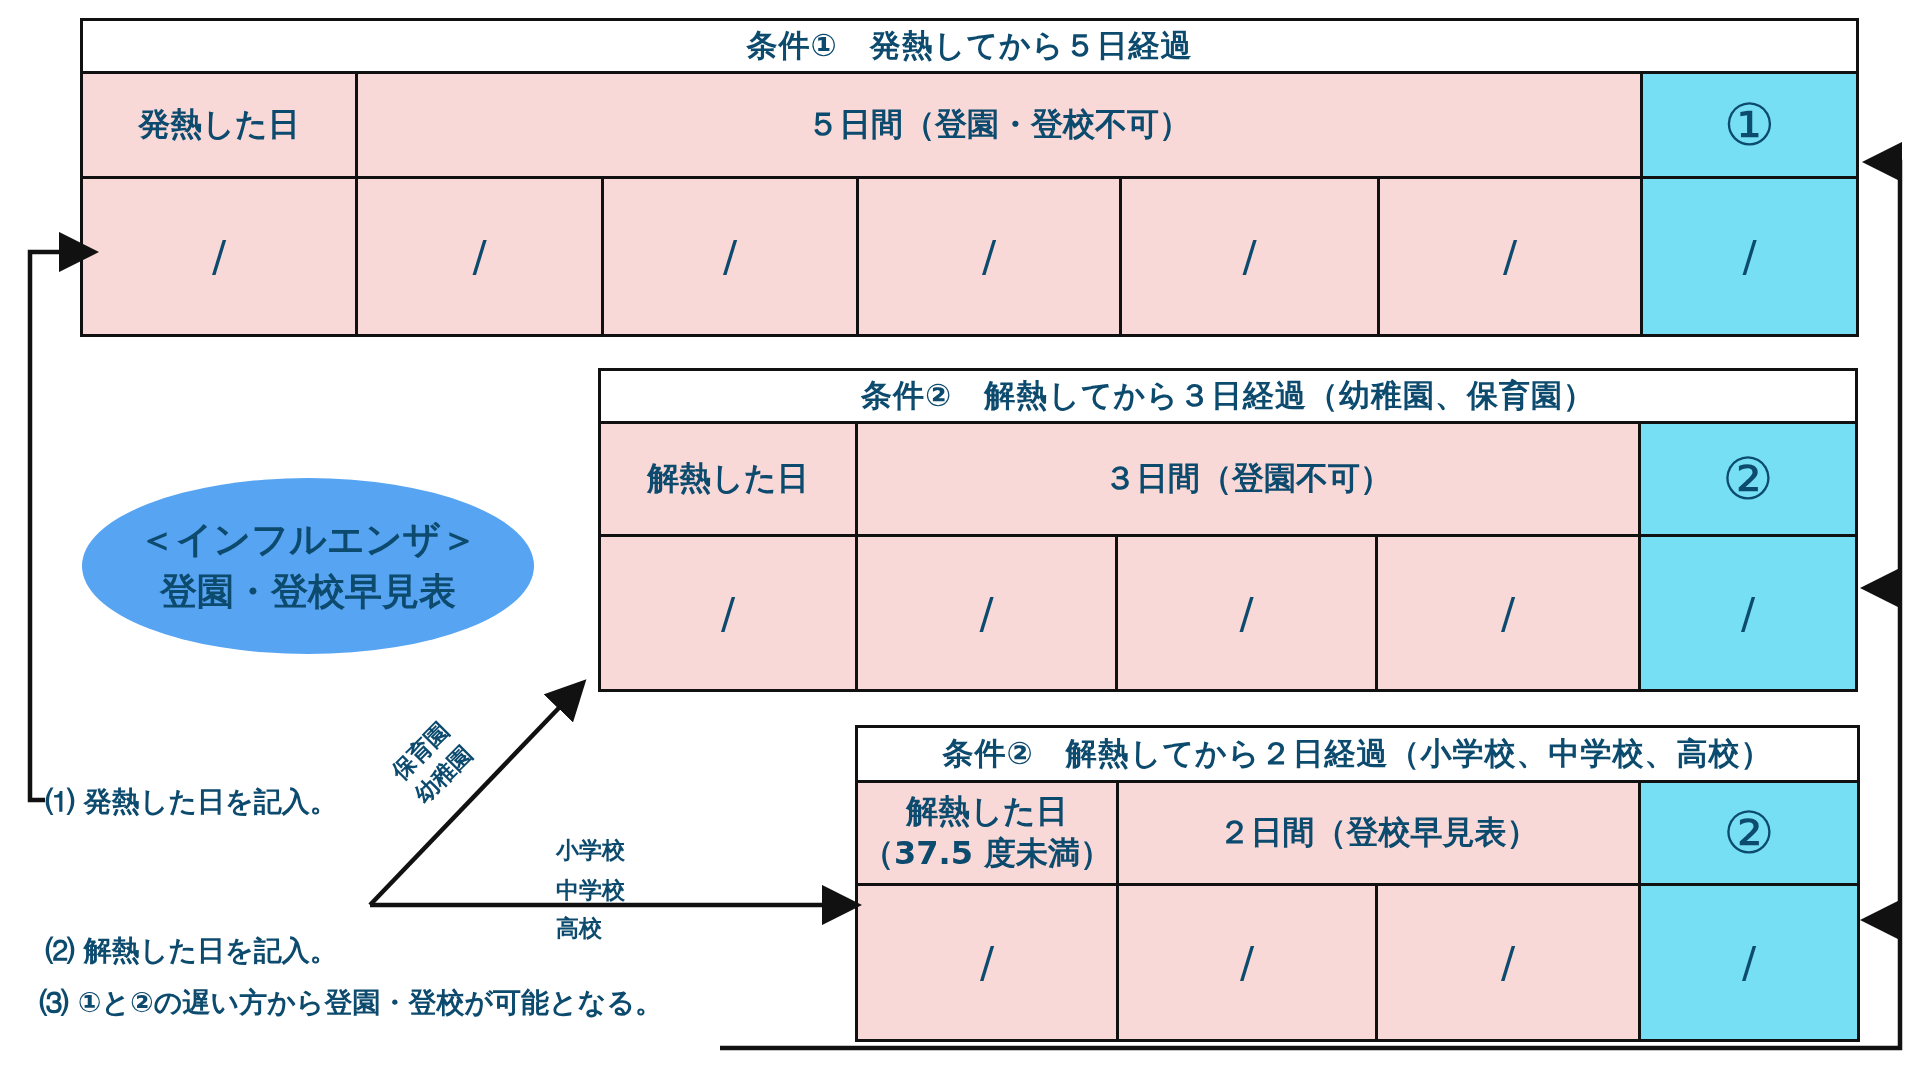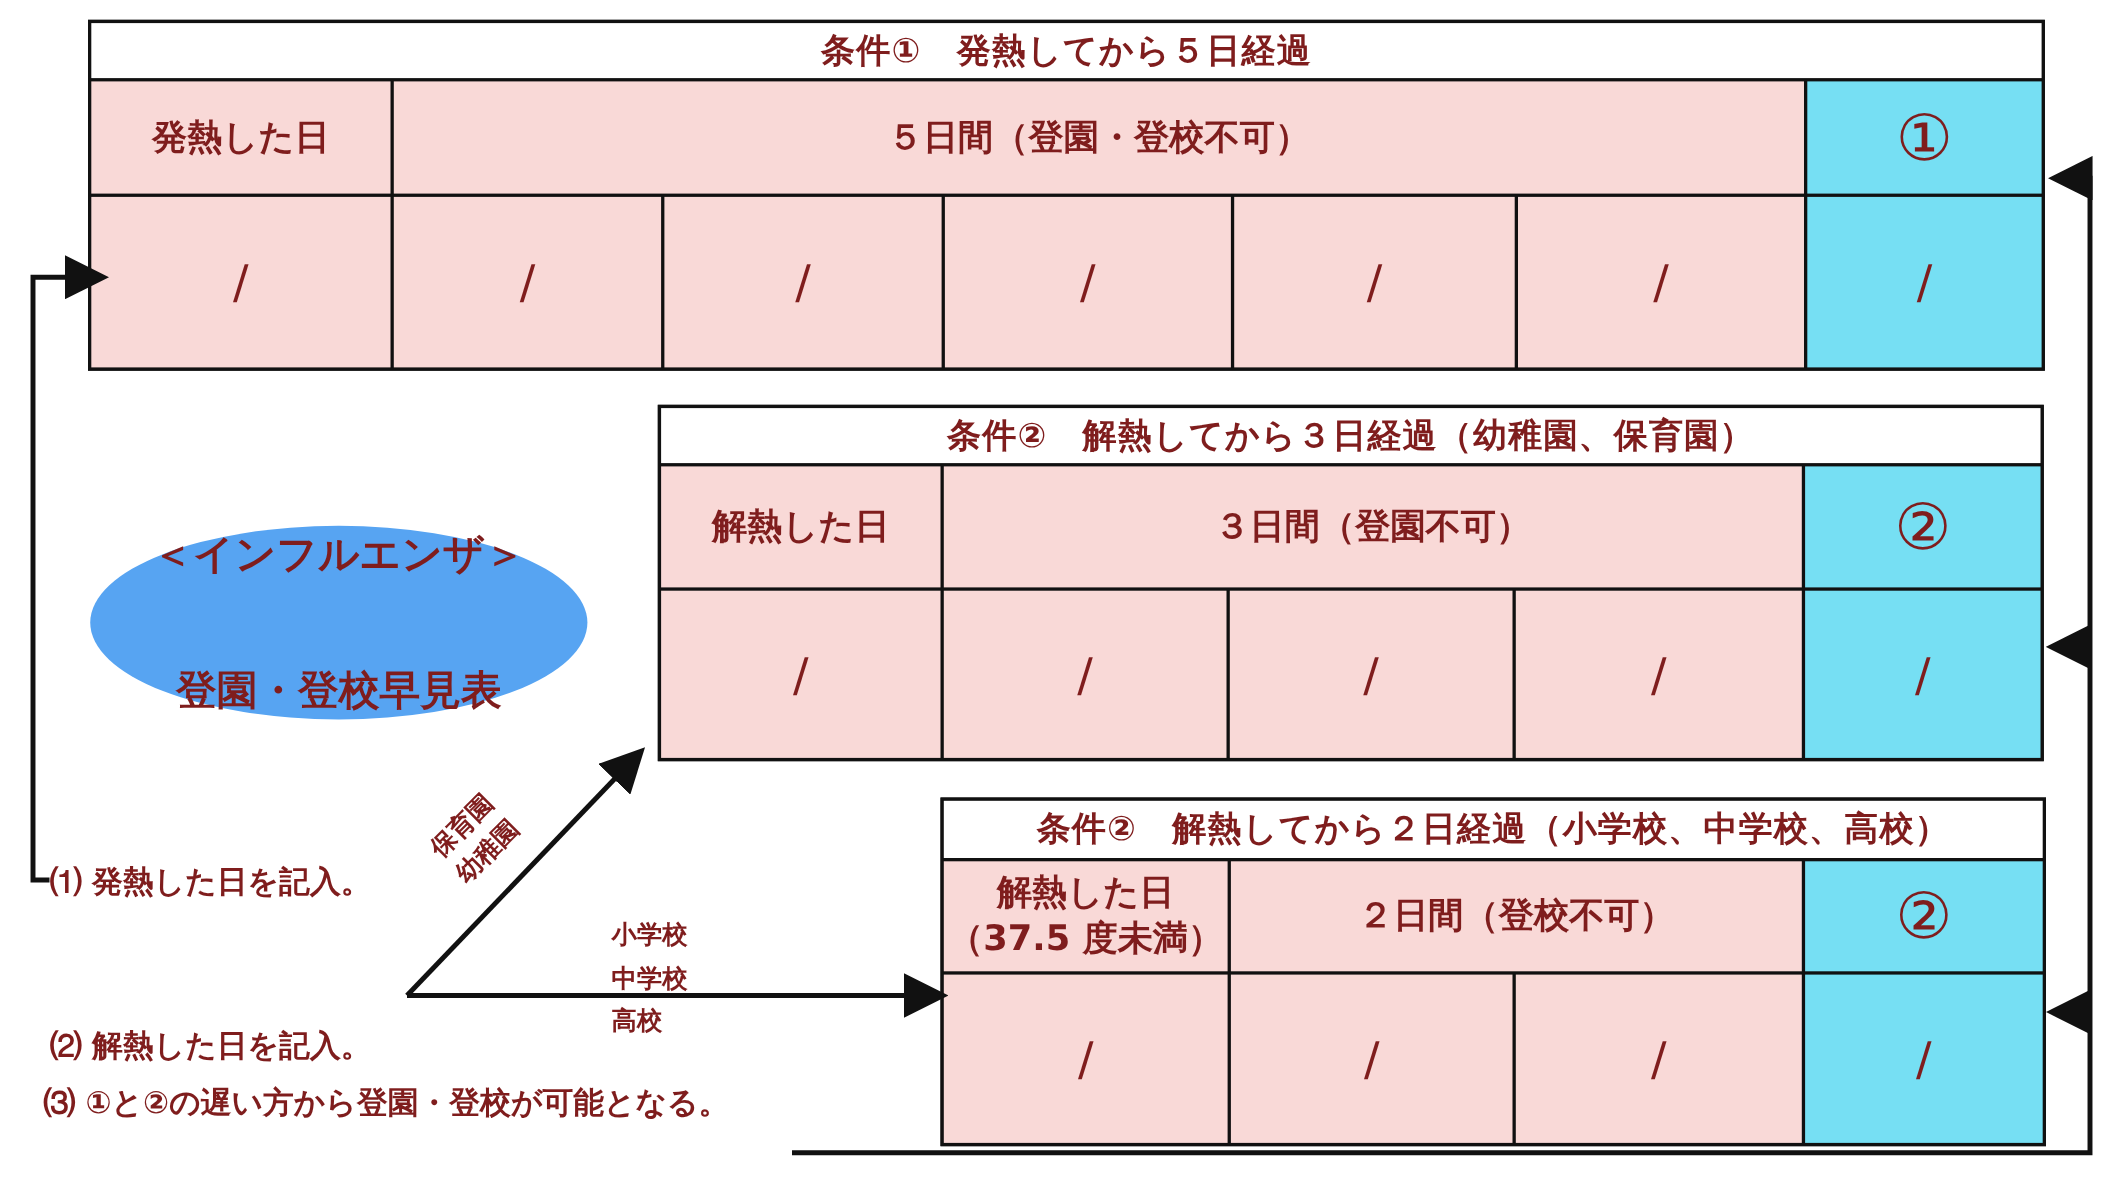--- a/index.html
+++ b/index.html
@@ -1,37 +1,37 @@
 <!DOCTYPE html>
 <html><head>
 <meta charset="utf-8">
 <style>
   *{box-sizing:border-box;margin:0;padding:0}
   html,body{background:#ffffff}
   .canvas{position:relative;width:1920px;height:1080px;background:#ffffff;
-          font-family:"DejaVu Sans","Liberation Sans",sans-serif;color:#7f1d1d;overflow:hidden}
+          font-family:"DejaVu Sans","Liberation Sans",sans-serif;color:#0c4a6e;overflow:hidden}
 
   .tbl{position:absolute;display:grid;gap:3px;background:#111;border:3px solid #111;z-index:1}
   .cell{background:#fff;display:flex;align-items:center;justify-content:center;text-align:center}
   .title{grid-column:1/-1;font-weight:700;font-size:31px;letter-spacing:1px;background:#fff}
   .pink{background:#f9d9d7}
   .cyan{background:#76dff3}
   .hdr{font-weight:700;font-size:32px;white-space:pre-line;line-height:1.3}
   .badge{font-size:58px;font-weight:400}
   .slash{font-size:42px;font-weight:400}
 
   .t1{left:80px;top:18px;grid-template-columns:272px 243px 252px 260px 255px 260px 213px;grid-template-rows:50px 102px 155px}
   .t1 .span{grid-column:2/7}
   .t2{left:598px;top:368px;grid-template-columns:254px 257px 257px 260px 214px;grid-template-rows:50px 110px 152px}
   .t2 .span{grid-column:2/5}
   .t3{left:855px;top:725px;grid-template-columns:258px 256px 260px 216px;grid-template-rows:52px 100px 153px}
   .t3 .span{grid-column:2/4}
 
   .bubble{position:absolute;left:82px;top:478px;width:452px;height:176px;background:#57a4f2;border-radius:50%;
-          display:flex;flex-direction:column;align-items:center;justify-content:space-between;
+          display:flex;flex-direction:column;align-items:center;justify-content:center;
           font-weight:700;font-size:37px;line-height:1.4;z-index:1;text-align:center}
 
   .note{position:absolute;font-weight:700;font-size:28px;white-space:nowrap;z-index:3}
   .note1{left:46px;top:783px}
   .note2{left:46px;top:932px}
   .note3{left:40px;top:984px}
 
   .lbl{position:absolute;font-weight:700;font-size:23px;white-space:pre-line;text-align:center;line-height:1.45;z-index:3}
   .lbl-diag{left:398px;top:730px;transform:rotate(-45deg)}
   .lbl-s1{left:556px;top:834px}
@@ -82,21 +82,21 @@
     <div class="cell pink slash">/</div>
     <div class="cell pink slash">/</div>
     <div class="cell pink slash">/</div>
     <div class="cell cyan slash">/</div>
   </div>
 
   <div class="tbl t3">
     <div class="cell title">条件②　解熱してから２日経過（小学校、中学校、高校）</div>
     <div class="cell pink hdr">解熱した日
 （37.5 度未満）</div>
-    <div class="cell pink hdr span">２日間（登校不可）</div>
+    <div class="cell pink hdr span">２日間（登校早見表）</div>
     <div class="cell cyan badge">②</div>
     <div class="cell pink slash">/</div>
     <div class="cell pink slash">/</div>
     <div class="cell pink slash">/</div>
     <div class="cell cyan slash">/</div>
   </div>
 
   <div class="bubble">
     <span>＜インフルエンザ＞</span>
     <span>登園・登校早見表</span>

